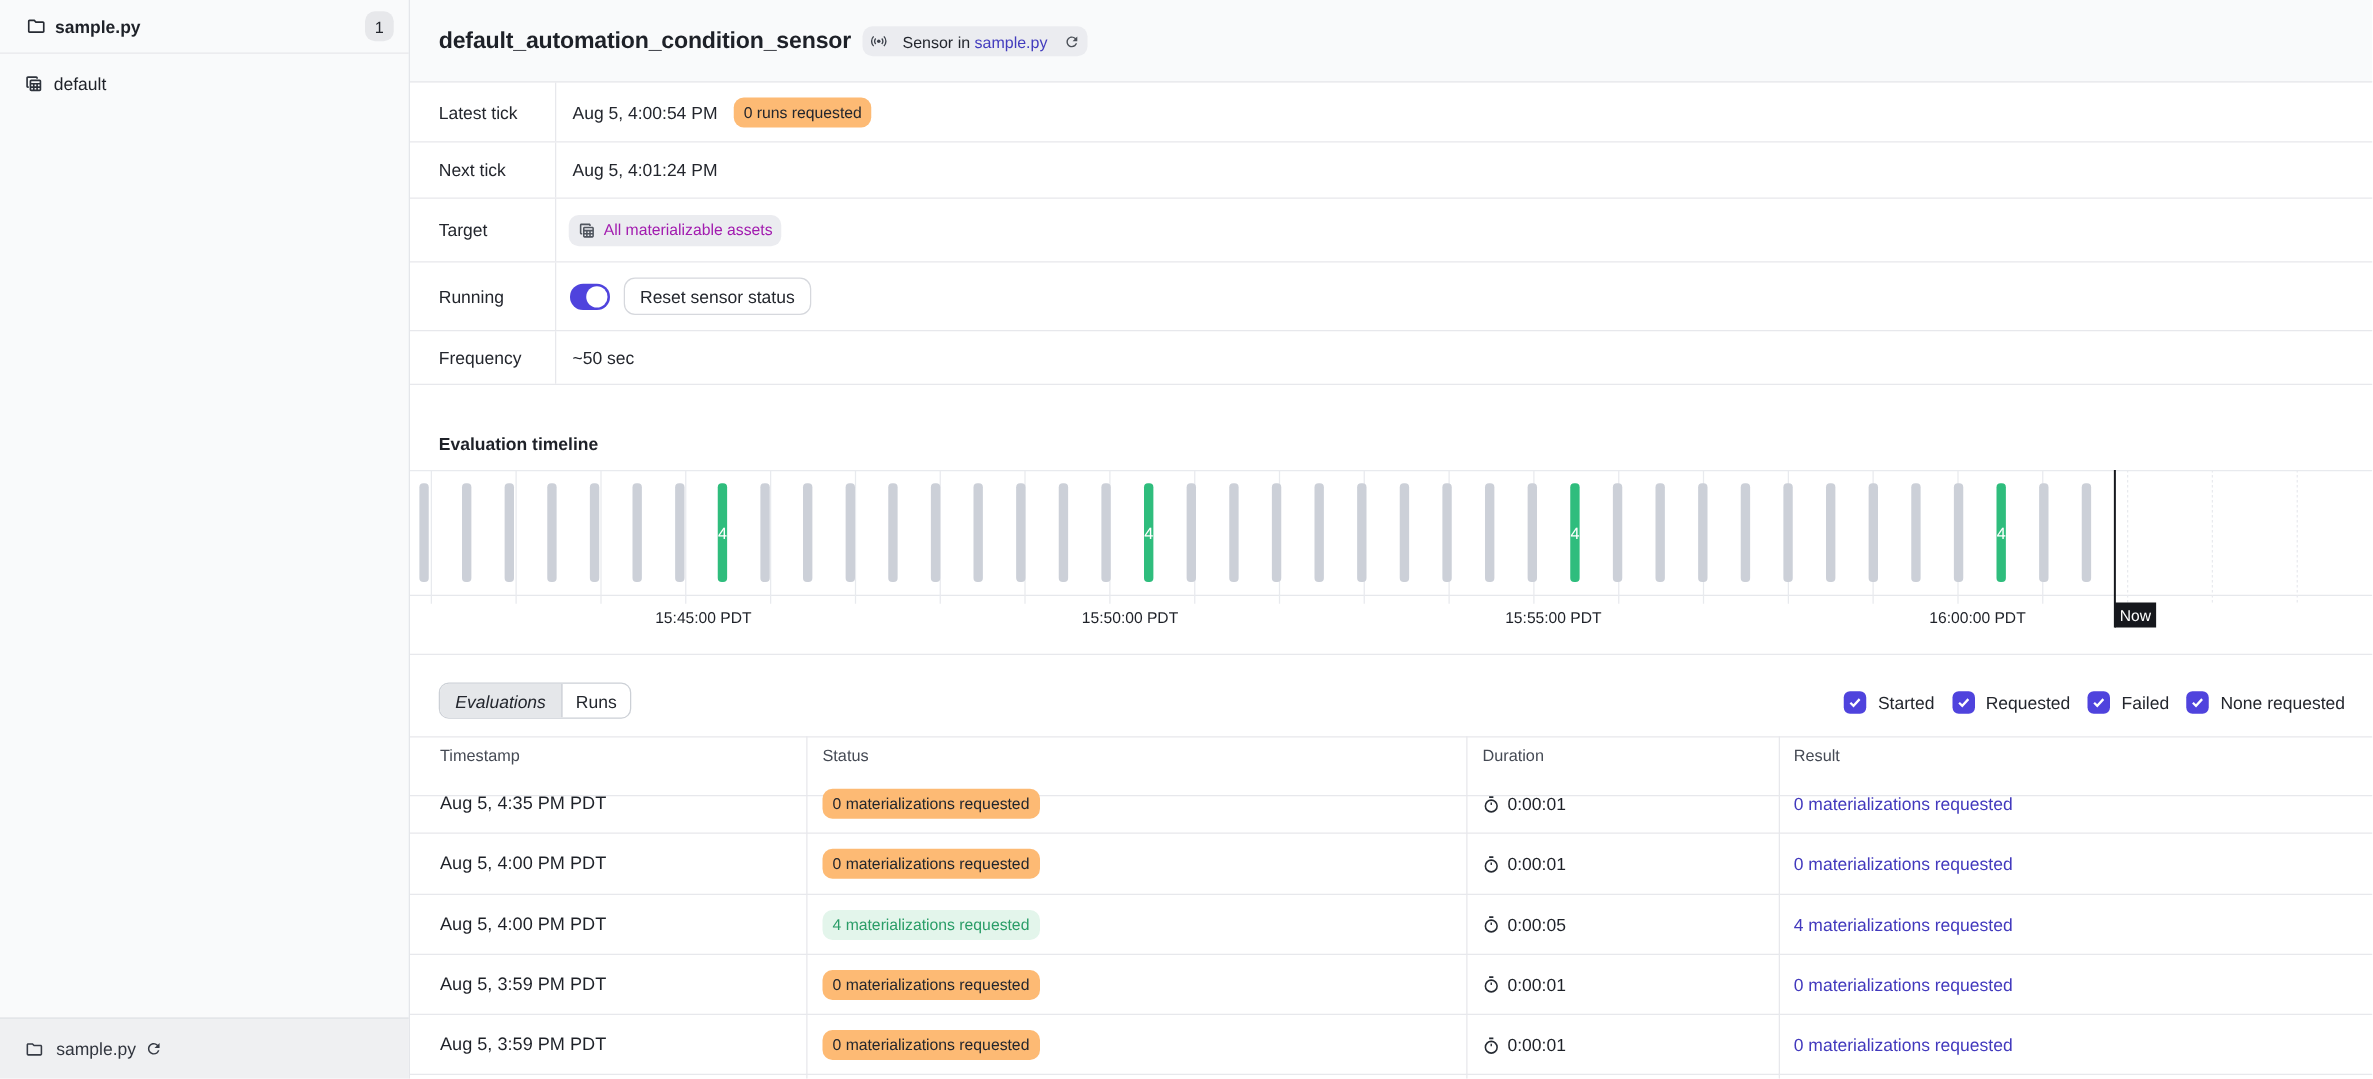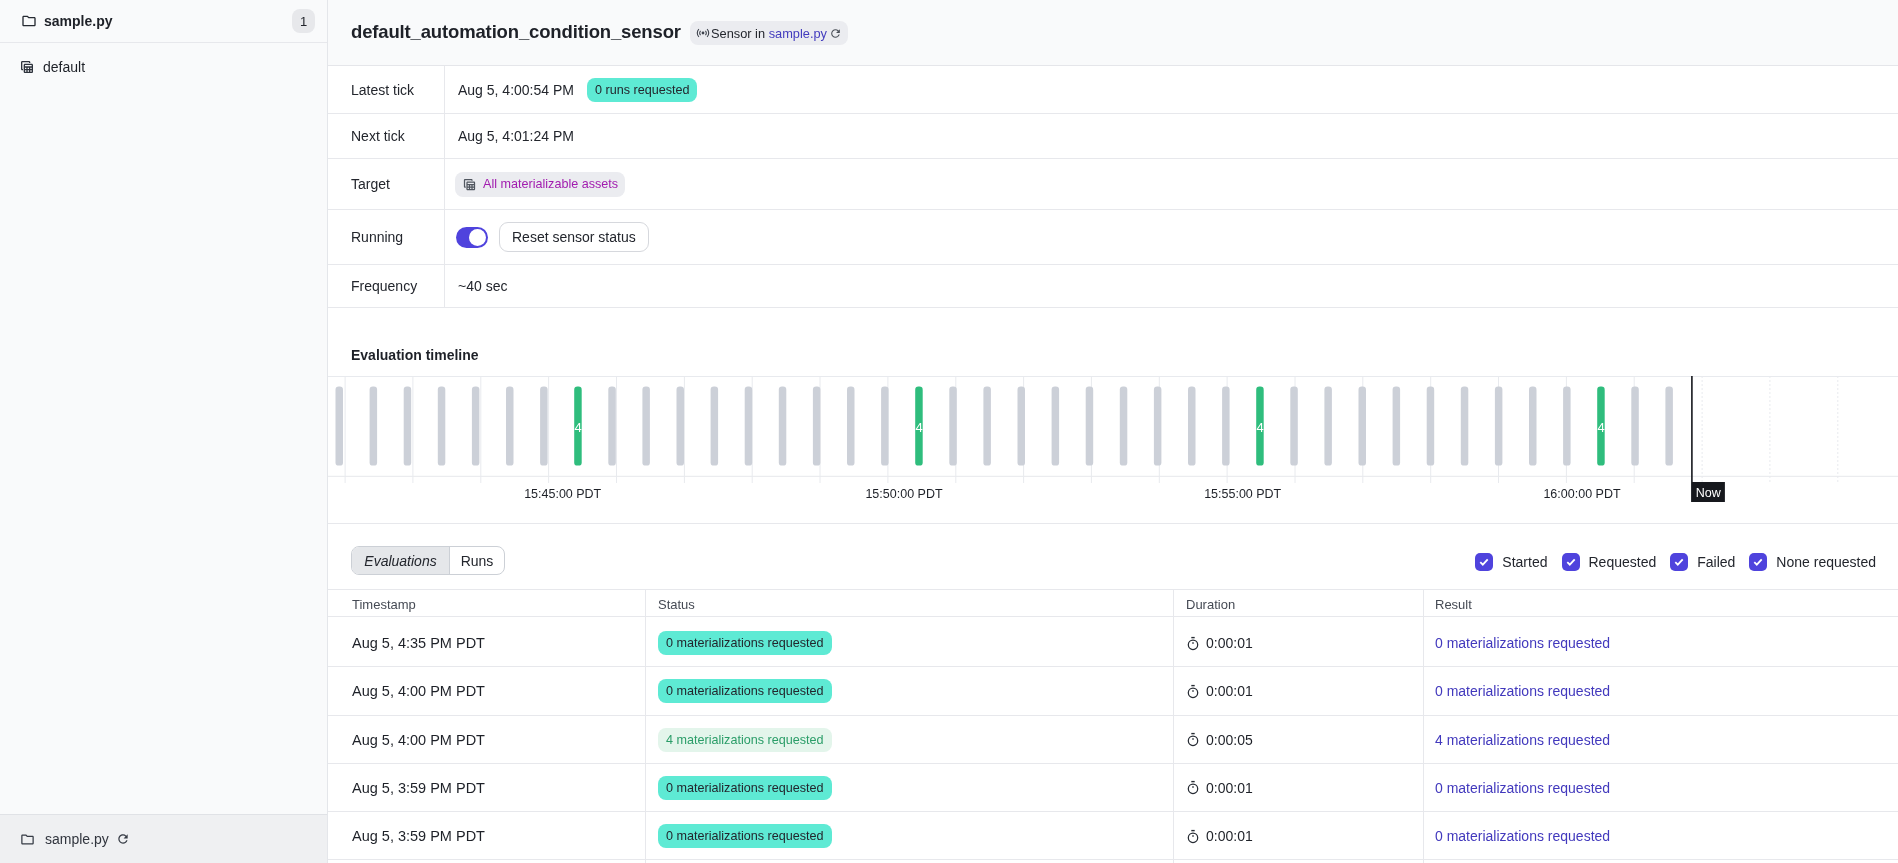--- a/index.html
+++ b/index.html
@@ -13,21 +13,21 @@
 #side-top .label { font-size:14px; font-weight:600; color:#1e2128; }
 #side-badge { position:absolute; left:292px; top:9px; width:23px; height:24px; background:#e7e8eb; border-radius:8px; font-size:13px; color:#23262d; display:flex; align-items:center; justify-content:center; }
 #side-default { position:absolute; left:0; top:43px; width:100%; height:47px; }
 #side-default .label { font-size:14px; color:#1e2128; margin-left:43px; }
 #side-foot { position:absolute; left:0; bottom:0; width:100%; height:49px; background:#eff0f2; border-top:1px solid #e0e2e6; }
 #side-foot .label { font-size:14px; color:#31353e; margin-left:10px; margin-right:7px; }
 .icon { flex:none; }
 
 #header { position:absolute; left:328px; top:0; width:1570px; height:66px; background:#f9fafb; border-bottom:1px solid #e5e6ea; }
 #title { position:absolute; left:23px; top:21px; font-size:18.5px; font-weight:700; color:#1e2128; letter-spacing:-0.15px; }
-#header-tag { position:absolute; left:362px; top:21px; height:24px; background:#ebecf0; border-radius:8px; display:flex; align-items:center; padding:0 6px; font-size:12.8px; color:#23262d; gap:1px; }
+#header-tag { position:absolute; left:362px; top:21px; height:24px; background:#ebecf0; border-radius:8px; display:flex; align-items:center; padding:0 6px; font-size:12.8px; color:#23262d; gap:12px; }
 #header-tag a { color:#433cbe; text-decoration:none; }
 #header-right { position:absolute; right:11px; top:0; height:66px; display:flex; align-items:center; }
 #countdown { font-size:14px; color:#3f4450; }
 #refresh-top { margin-left:11px; margin-right:10px; display:flex; }
 #test-btn { width:97px; height:30px; border:1px solid #d9dbe0; border-radius:8px; background:transparent; font-size:14px; color:#9aa0ab; display:flex; align-items:center; justify-content:center; font-family:inherit; }
 
 #props { position:absolute; left:328px; top:66px; width:1570px; }
 .prow { position:absolute; left:0; width:1570px; border-bottom:1px solid #e7e8ec; display:flex; }
 .pkey { width:117px; border-right:1px solid #e7e8ec; display:flex; align-items:center; padding-left:23px; font-size:14px; color:#23262d; flex:none; }
 .pval { display:flex; align-items:center; padding-left:13px; font-size:14px; color:#23262d; gap:8px; }
@@ -42,34 +42,34 @@
 
 #tabs { position:absolute; left:351px; top:546px; height:29px; display:flex; border:1px solid #ccd0d6; border-radius:8px; overflow:hidden; background:#fff; }
 #tabs .tab { display:flex; align-items:center; justify-content:center; font-size:14px; color:#23262d; }
 #tab-evals { width:98px; background:#e5e7ea; border-right:1px solid #ccd0d6;font-style:italic; }
 #tab-runs { width:54px; }
 #filters { position:absolute; right:22px; top:553px; display:flex; align-items:center; gap:14px; font-size:14px; color:#23262d; }
 .cbgroup { display:flex; align-items:center; gap:9px; }
 .cb { width:18px; height:18px; background:#4f43dd; border-radius:5px; display:flex; align-items:center; justify-content:center; }
 
 #table { position:absolute; left:328px; top:589px; width:1570px; }
-#thead { position:absolute; top:0; left:0; width:1570px; height:28px; border-top:1px solid #e7e8ec; border-bottom:1px solid #e7e8ec; font-size:13px; color:#454a54; }
+#thead { position:absolute; top:0; left:0; width:1570px; height:48px; border-top:1px solid #e7e8ec; border-bottom:1px solid #e7e8ec; font-size:13px; color:#454a54; }
 .col-ts { position:absolute; left:24px; }
 .col-st { position:absolute; left:330px; }
 .col-du { position:absolute; left:858px; }
 .col-re { position:absolute; left:1107px; }
 #thead span { top:8px; }
 .trow { position:absolute; left:0; width:1570px; height:48.3px; border-bottom:1px solid #e7e8ec; }
 .trow .cell { position:absolute; top:0; height:48px; display:flex; align-items:center; }
 .ts { left:24px; font-size:14.5px; color:#1e2128; }
 .st { left:330px; }
 .du { left:858px; font-size:14px; color:#1e2128; gap:6px; }
 .re { left:1107px; font-size:14px; }
 .re a { color:#4239bd; text-decoration:none; }
-.pill { height:24px; border-radius:8px; background:#5eead4; font-size:12.6px; color:#23262d; display:flex; align-items:center; padding:0 8px; }
+.pill { height:24px; border-radius:8px; background:#fdba74; font-size:12.6px; color:#23262d; display:flex; align-items:center; padding:0 8px; }
 .pill.green { background:#e3f5eb; color:#2a9d68; }
 .vline { position:absolute; top:0; width:1px; height:274px; background:#e7e8ec; }
 </style>
 </head>
 <body>
 <div id="app">
 
   <div id="sidebar">
     <div id="side-top" class="siderow">
       <svg class="icon" style="margin-left:21px" width="16" height="16" viewBox="0 0 24 24">
@@ -133,21 +133,21 @@
       <div class="pkey">Running</div>
       <div class="pval">
         <div id="toggle">
             <div class="knob"></div>
           </div>
         <div id="reset-btn">Reset sensor status</div>
       </div>
     </div>
     <div class="prow" style="top:199px; height:43px;">
       <div class="pkey">Frequency</div>
-      <div class="pval">~40 sec</div>
+      <div class="pval">~50 sec</div>
     </div>
   </div>
 
   <div id="tl-title">Evaluation timeline</div>
   <svg id="timeline" width="1570" height="130" viewBox="0 0 1570 130">
     <line x1="0" y1="0.5" x2="1570" y2="0.5" stroke="#e8eaee"></line>
     <line x1="0" y1="100.3" x2="1570" y2="100.3" stroke="#e6e8ec"></line>
     <line x1="17.1" y1="0" x2="17.1" y2="107" stroke="#e8eaee"></line>
 <line x1="84.9" y1="0" x2="84.9" y2="107" stroke="#e8eaee"></line>
 <line x1="152.8" y1="0" x2="152.8" y2="107" stroke="#e8eaee"></line>

